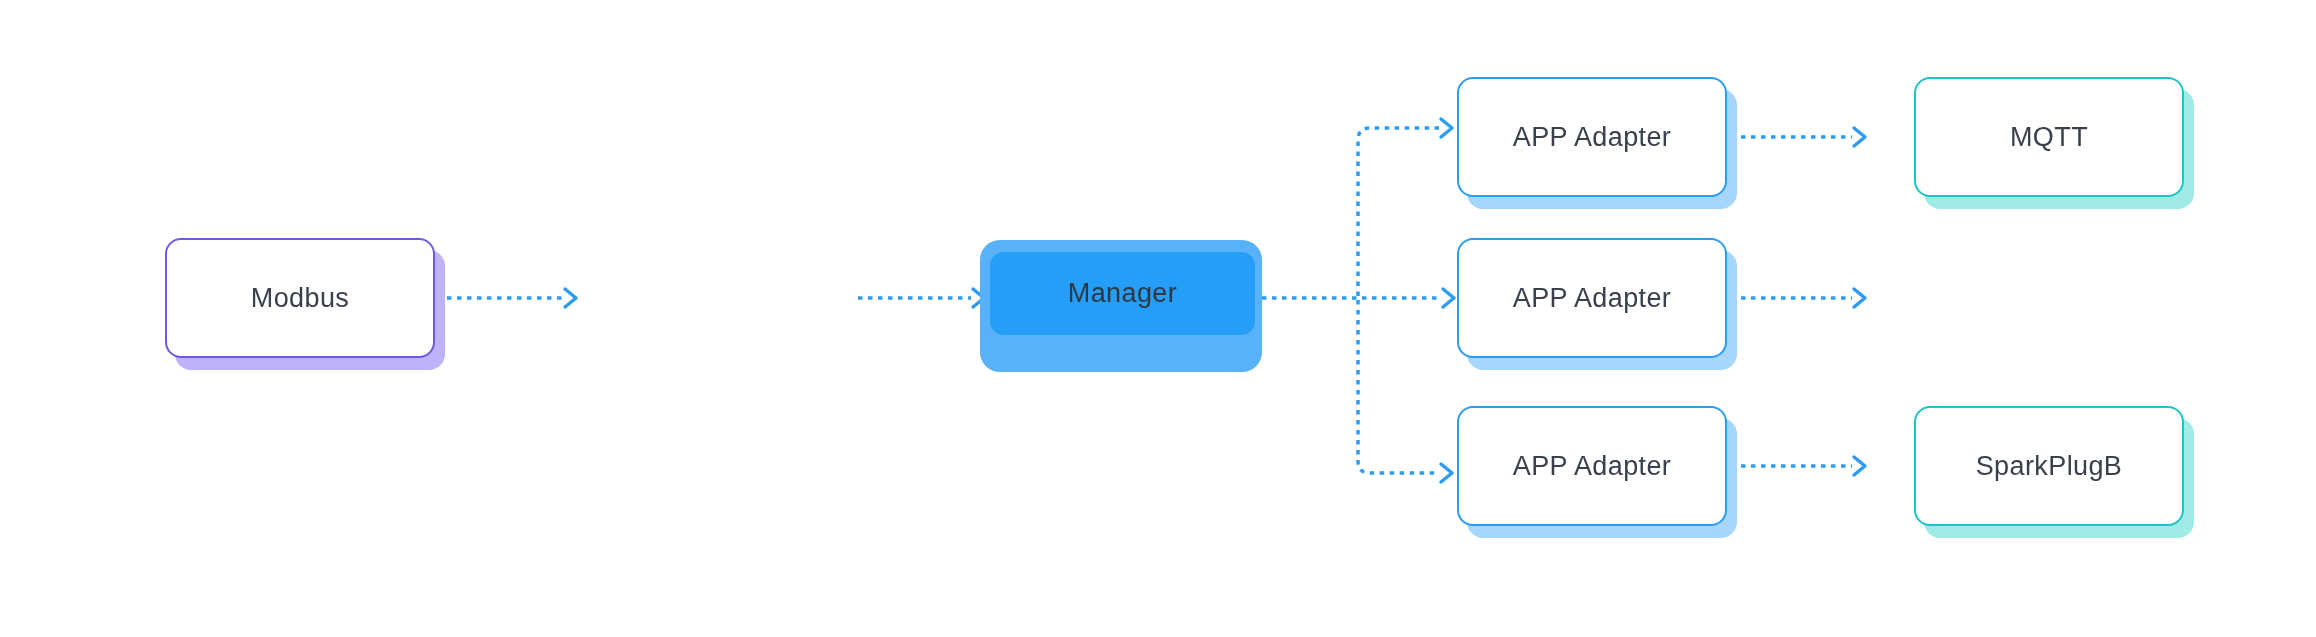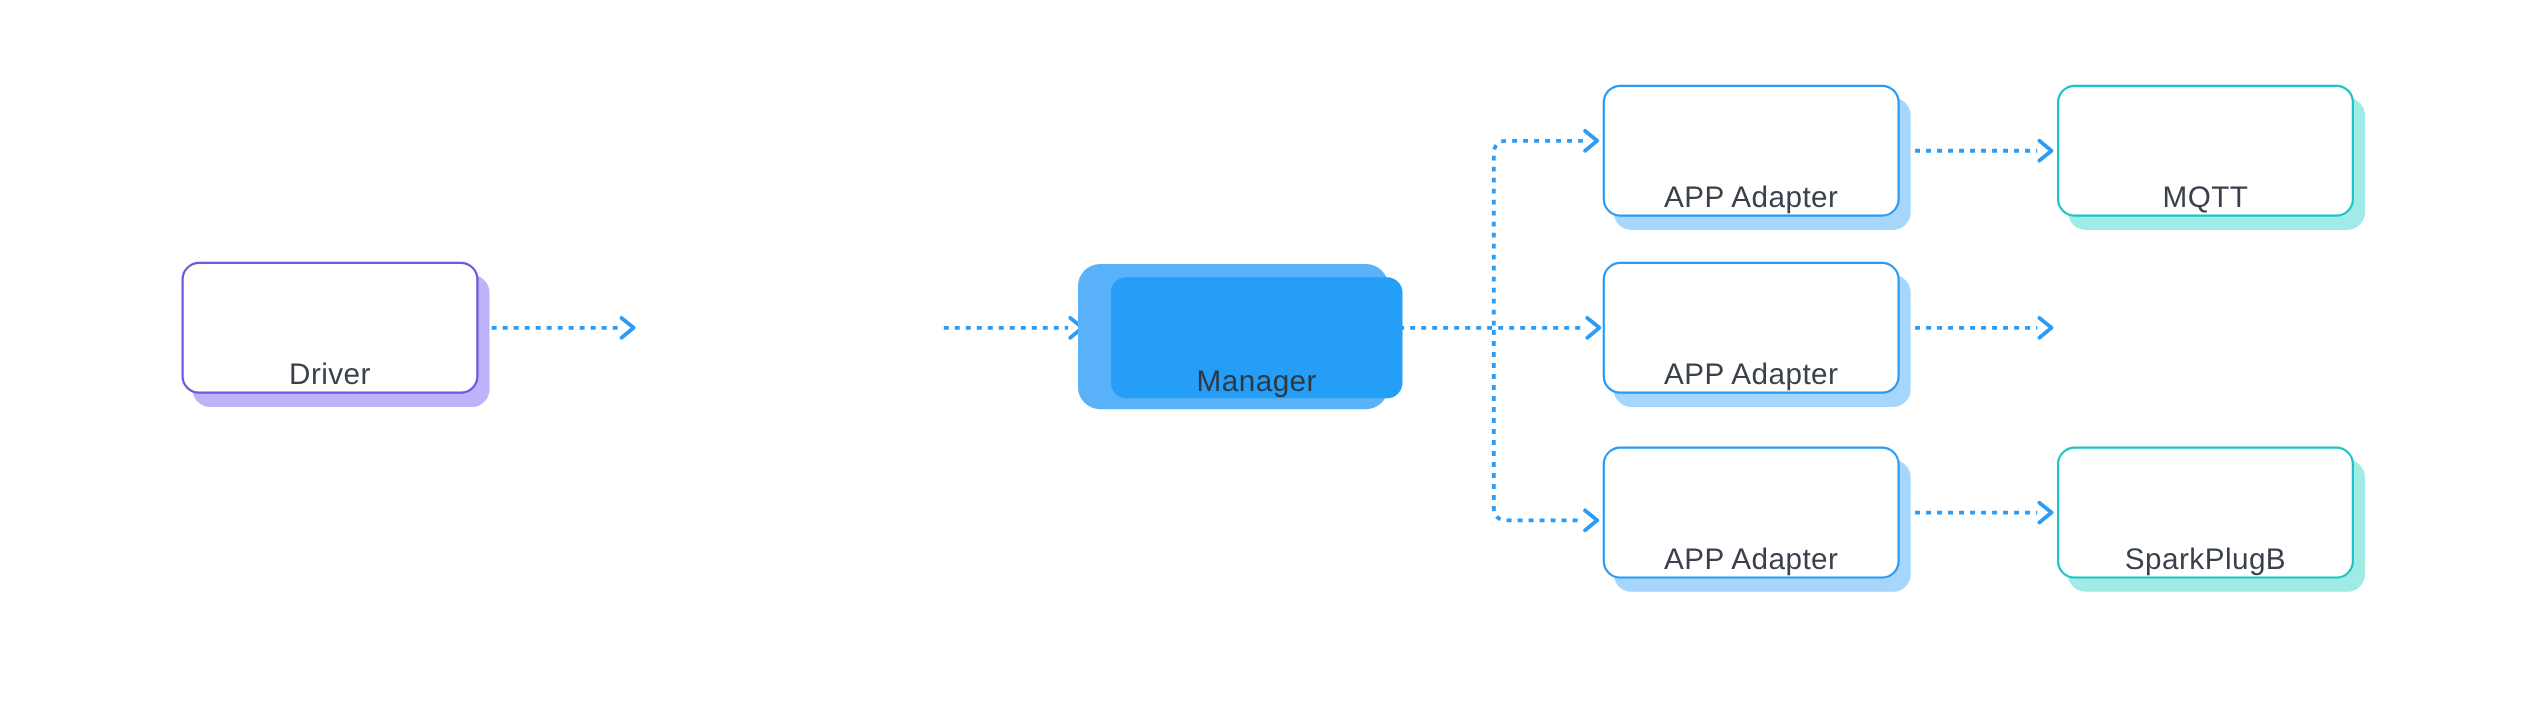--- a/index.html
+++ b/index.html
@@ -18,53 +18,53 @@
     pointer-events: none;
   }
   .node {
     position: absolute;
     width: 270px;
     height: 120px;
     box-sizing: border-box;
     background: #ffffff;
     border-radius: 16px;
     display: flex;
-    align-items: flex-end;
+    align-items: center;
     justify-content: center;
     font-size: 27px;
     letter-spacing: 0.4px;
     color: #3a414d;
   }
   .node.purple {
     border: 2px solid #6a5be2;
     box-shadow: 10px 12px 0 0 #beb2f8;
   }
   .node.blue {
     border: 2px solid #2b9cf4;
     box-shadow: 10px 12px 0 0 #a6d6fb;
   }
   .node.teal {
     border: 2px solid #1dc4c7;
     box-shadow: 10px 12px 0 0 #a0ebe5;
+    margin-left: 44px;
   }
   .manager-wrap {
     position: absolute;
     left: 980px; top: 240px;
     width: 282px; height: 132px;
     background: #58b1f9;
     border-radius: 20px;
   }
   .node.manager {
     left: 10px; top: 12px;
-    width: 265px; height: 110px;
+    width: 265px; height: 83px;
     background: #259ef7;
     border: none;
     border-radius: 14px;
     color: #2f3842;
-    margin-left: 20px;
   }
   .edge-dash {
     stroke: #2d9cf4;
     stroke-width: 3.5;
     fill: none;
     stroke-dasharray: 4.5 5.5;
   }
   .edge-head {
     stroke: #2d9cf4;
     stroke-width: 3.5;
@@ -115,21 +115,21 @@
       <path class="edge-head" d="M1854 289 L1865 298 L1854 307"></path>
     </g>
 
     <g>
       <path class="edge-dash" d="M1741 466 H1852"></path>
       <path class="edge-head" d="M1854 457 L1865 466 L1854 475"></path>
     </g>
   </svg>
 
   <div class="node purple" style="left:165px; top:238px;">
-    <span>Driver</span>
+    <span>Modbus</span>
   </div>
 
 
   <div class="manager-wrap">
     <div class="node manager">
       <span>Manager</span>
     </div>
   </div>
 
   <div class="node blue" style="left:1457px; top:77px;">

